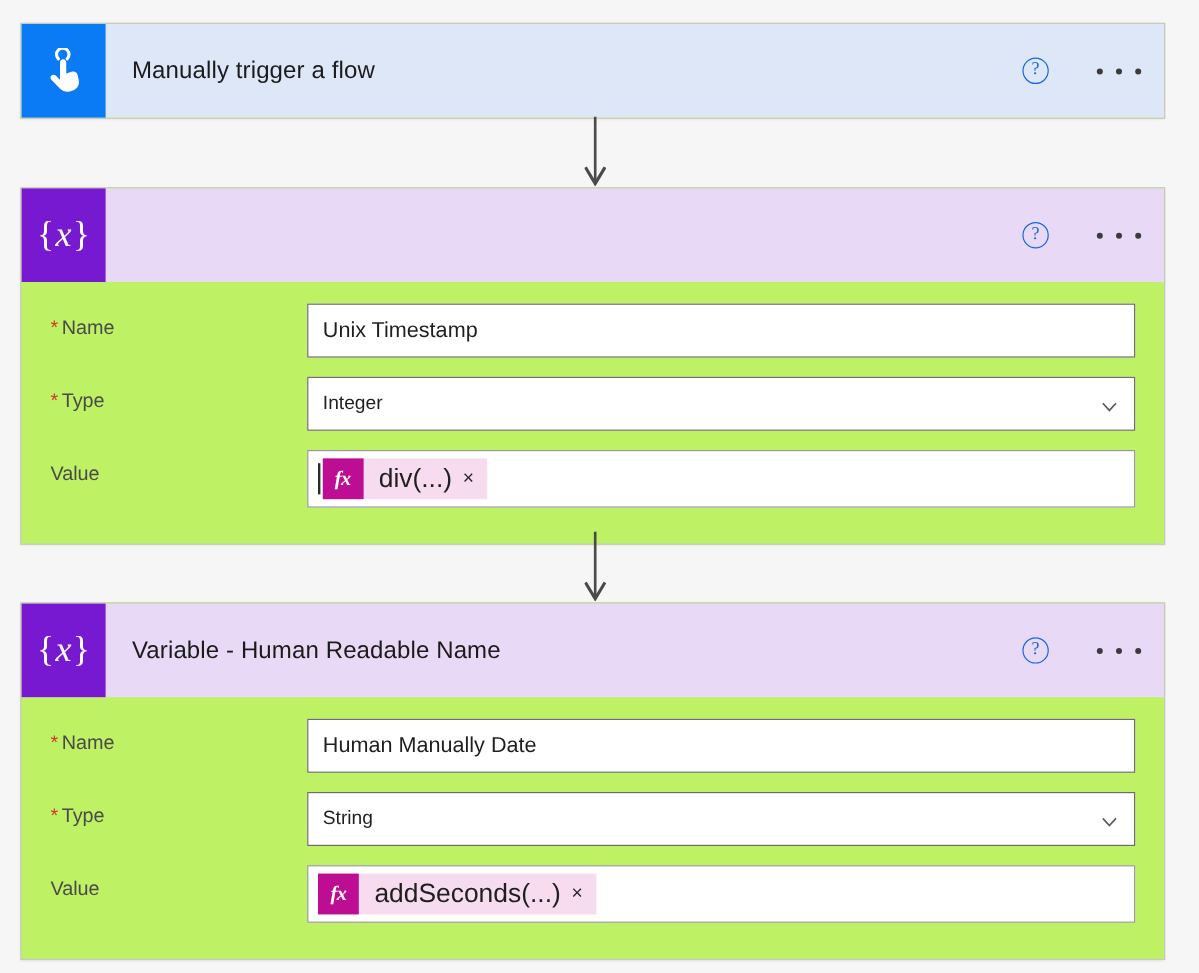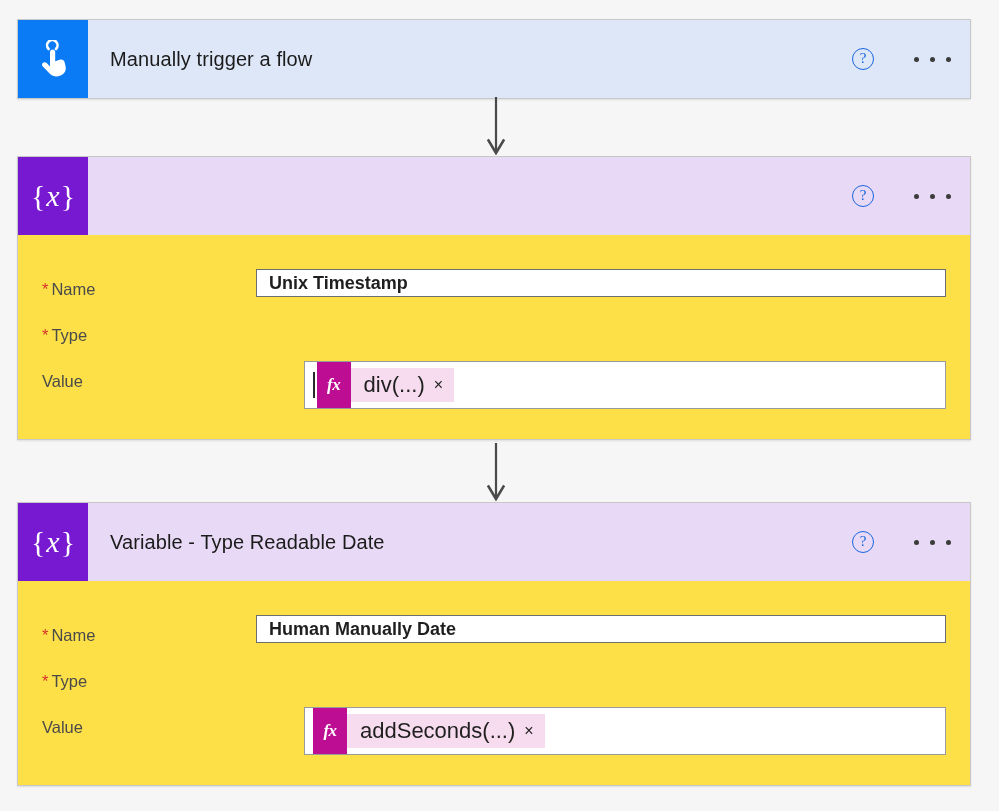--- a/index.html
+++ b/index.html
@@ -15,21 +15,21 @@
     width: 999px;
     height: 811px;
     background: #f6f6f6;
   }
 
   
   .card {
     position: absolute;
     left: 17px;
     width: 954px;
-    background: #fde047;
+    background: #bef264;
     border: 1px solid #c8c8c8;
     box-shadow: 0 0.6px 1.8px rgba(0,0,0,0.10);
   }
 
   .card-header {
     position: relative;
     height: 78px;
     display: flex;
     align-items: center;
   }
@@ -83,51 +83,50 @@
     padding: 6px 2px;
   }
   .ellipsis i {
     display: block;
     width: 5px; height: 5px;
     border-radius: 50%;
     background: #3b3b3b;
   }
 
   
-  .card-body { padding: 34px 24px 26px 24px; }
+  .card-body { padding: 18px 24px 26px 24px; }
 
   .form-row {
     display: flex;
     align-items: flex-start;
     margin-bottom: 16px;
   }
-  .form-row:last-child { margin-bottom: 4px; gap: 48px; }
+  .form-row:last-child { margin-bottom: 4px; }
 
   .field-label {
     flex: 0 0 214px;
     font-size: 16.5px;
     color: #4a4a4a;
     padding-top: 11px;
     white-space: nowrap;
   }
   .req { color: #d6342c; padding-right: 3px; }
 
   .field-control { flex: 1 1 auto; min-width: 0; }
 
   .tbox {
-    height: 28px;
+    height: 45px;
     border: 1px solid #6e6e6e;
     background: #ffffff;
     display: flex;
     align-items: center;
     padding: 0 12px;
     font-size: 18px;
     color: #1f1f1f;
     cursor: text;
-    font-weight: bold;
   }
 
   .dropdown {
     height: 45px;
     border: 1px solid #6e6e6e;
     background: #ffffff;
     display: flex;
     align-items: center;
     padding: 0 12px;
     font-size: 16px;
@@ -163,21 +162,21 @@
   }
   .token {
     display: inline-flex;
     align-items: center;
     height: 34px;
     background: #f6dcee;
     flex: 0 0 auto;
     max-width: 100%;
   }
   .token-fx {
-    width: 34px; height: 46px;
+    width: 34px; height: 34px;
     background: #bd0d92;
     color: #ffffff;
     display: flex;
     align-items: center;
     justify-content: center;
     font-family: "Liberation Serif", serif;
     font-style: italic;
     font-weight: bold;
     font-size: 17px;
     flex: 0 0 34px;
@@ -272,20 +271,30 @@
         </div>
         <div class="field-control">
           <div class="tbox" title="Enter name">Unix Timestamp</div>
         </div>
       </div>
 
       <div class="form-row">
         <div class="field-label">
           <span class="req">*</span><span>Type</span>
         </div>
+        <div class="field-control">
+          <div class="dropdown">
+            <span>Integer</span>
+            <span class="chev">
+              <svg width="13" height="13" viewBox="0 0 13 13" aria-hidden="true">
+                <polyline points="1,3 6.5,9 12,3" fill="none" stroke="#5c5c5c" stroke-width="1.4"></polyline>
+              </svg>
+            </span>
+          </div>
+        </div>
       </div>
 
       <div class="form-row">
         <div class="field-label">
           <span>Value</span>
         </div>
         <div class="field-control">
           <div class="valuebox">
             <span class="caret"></span>
             <span class="token">
@@ -305,21 +314,21 @@
       <line x1="9" y1="0" x2="9" y2="55" stroke="#4a4a4a" stroke-width="2.2"></line>
       <polyline points="1.5,43.5 9,56 16.5,43.5" fill="none" stroke="#4a4a4a" stroke-width="2.6" stroke-linecap="square"></polyline>
     </svg>
   </div>
 
   <div class="card" style="top:502px;">
     <div class="card-header variable">
       <div class="op-icon variable-icon">
         <span class="varx">{<i>x</i>}</span>
       </div>
-      <div class="op-title">Variable - Type Readable Date</div>
+      <div class="op-title">Variable - Human Readable Name</div>
       <div class="header-actions">
         <div class="help-icon">?</div>
         <div class="ellipsis">
             <i></i>
             <i></i>
             <i></i>
           </div>
       </div>
     </div>
 
@@ -330,20 +339,30 @@
           <span class="req">*</span><span>Name</span>
         </div>
         <div class="field-control">
           <div class="tbox" title="Enter name">Human Manually Date</div>
         </div>
       </div>
 
       <div class="form-row">
         <div class="field-label">
           <span class="req">*</span><span>Type</span>
+        </div>
+        <div class="field-control">
+          <div class="dropdown">
+            <span>String</span>
+            <span class="chev">
+              <svg width="13" height="13" viewBox="0 0 13 13" aria-hidden="true">
+                <polyline points="1,3 6.5,9 12,3" fill="none" stroke="#5c5c5c" stroke-width="1.4"></polyline>
+              </svg>
+            </span>
+          </div>
         </div>
       </div>
 
       <div class="form-row">
         <div class="field-label">
           <span>Value</span>
         </div>
         <div class="field-control">
           <div class="valuebox">
             <span class="token">

